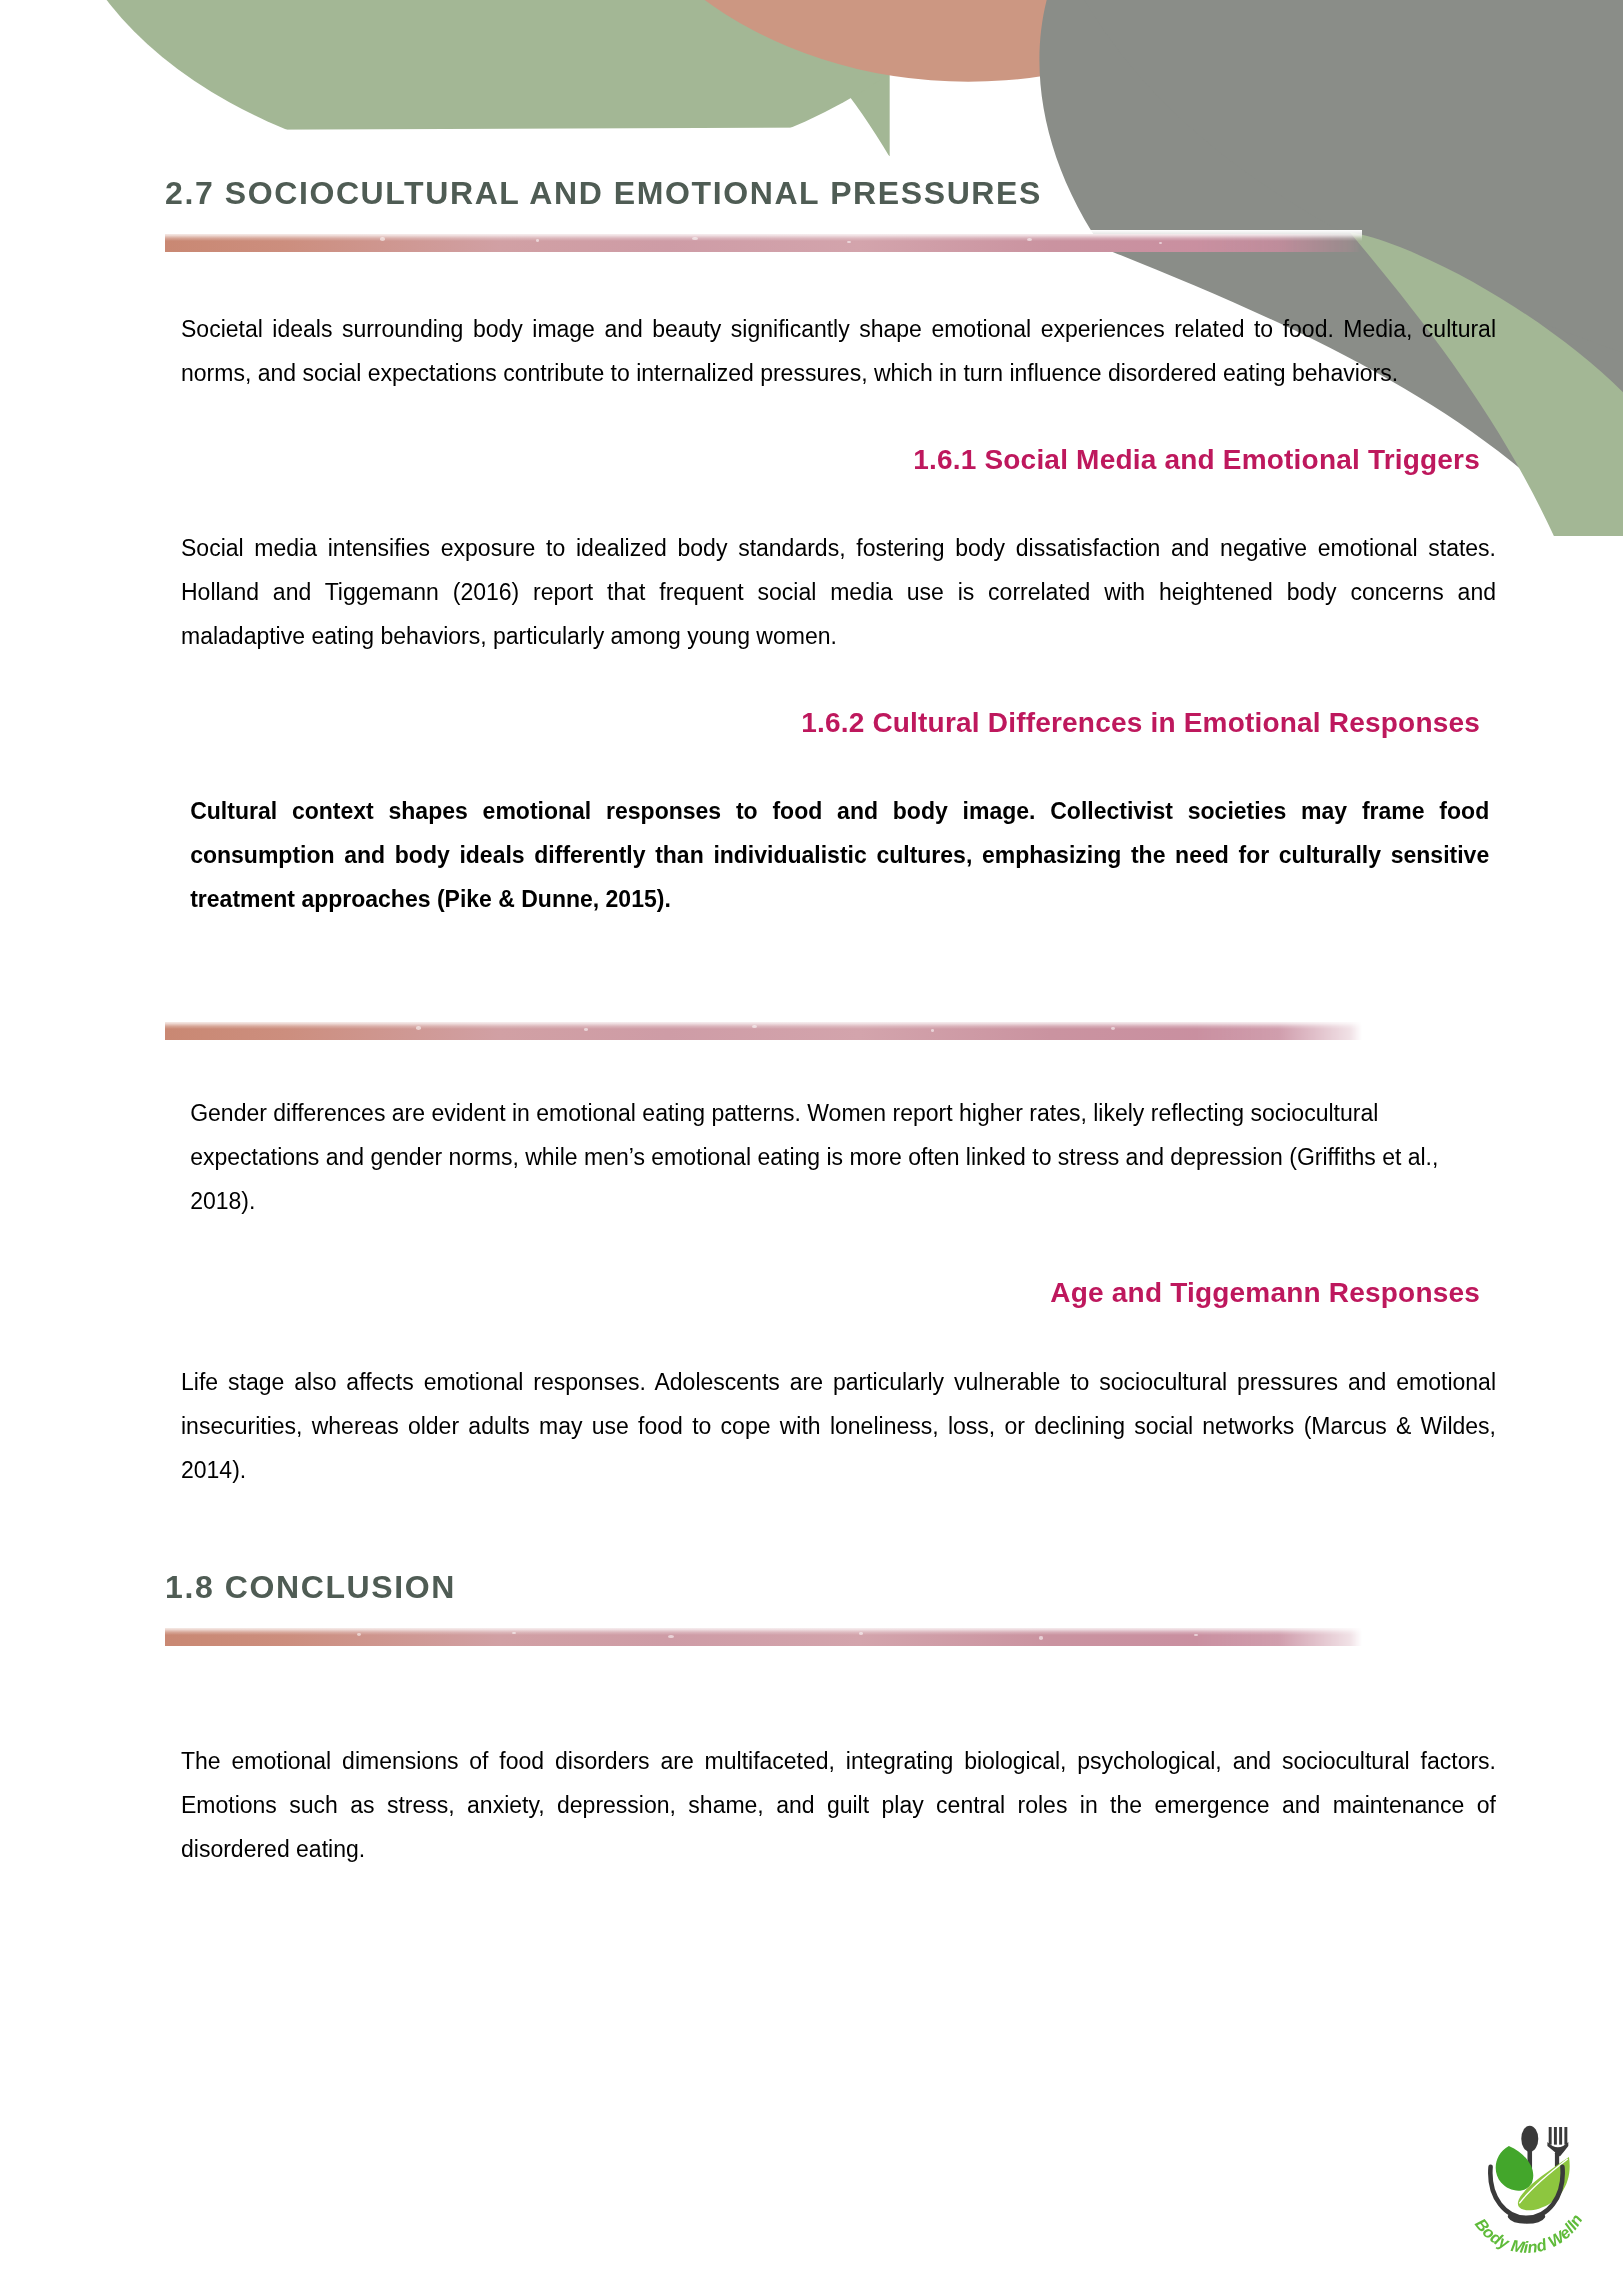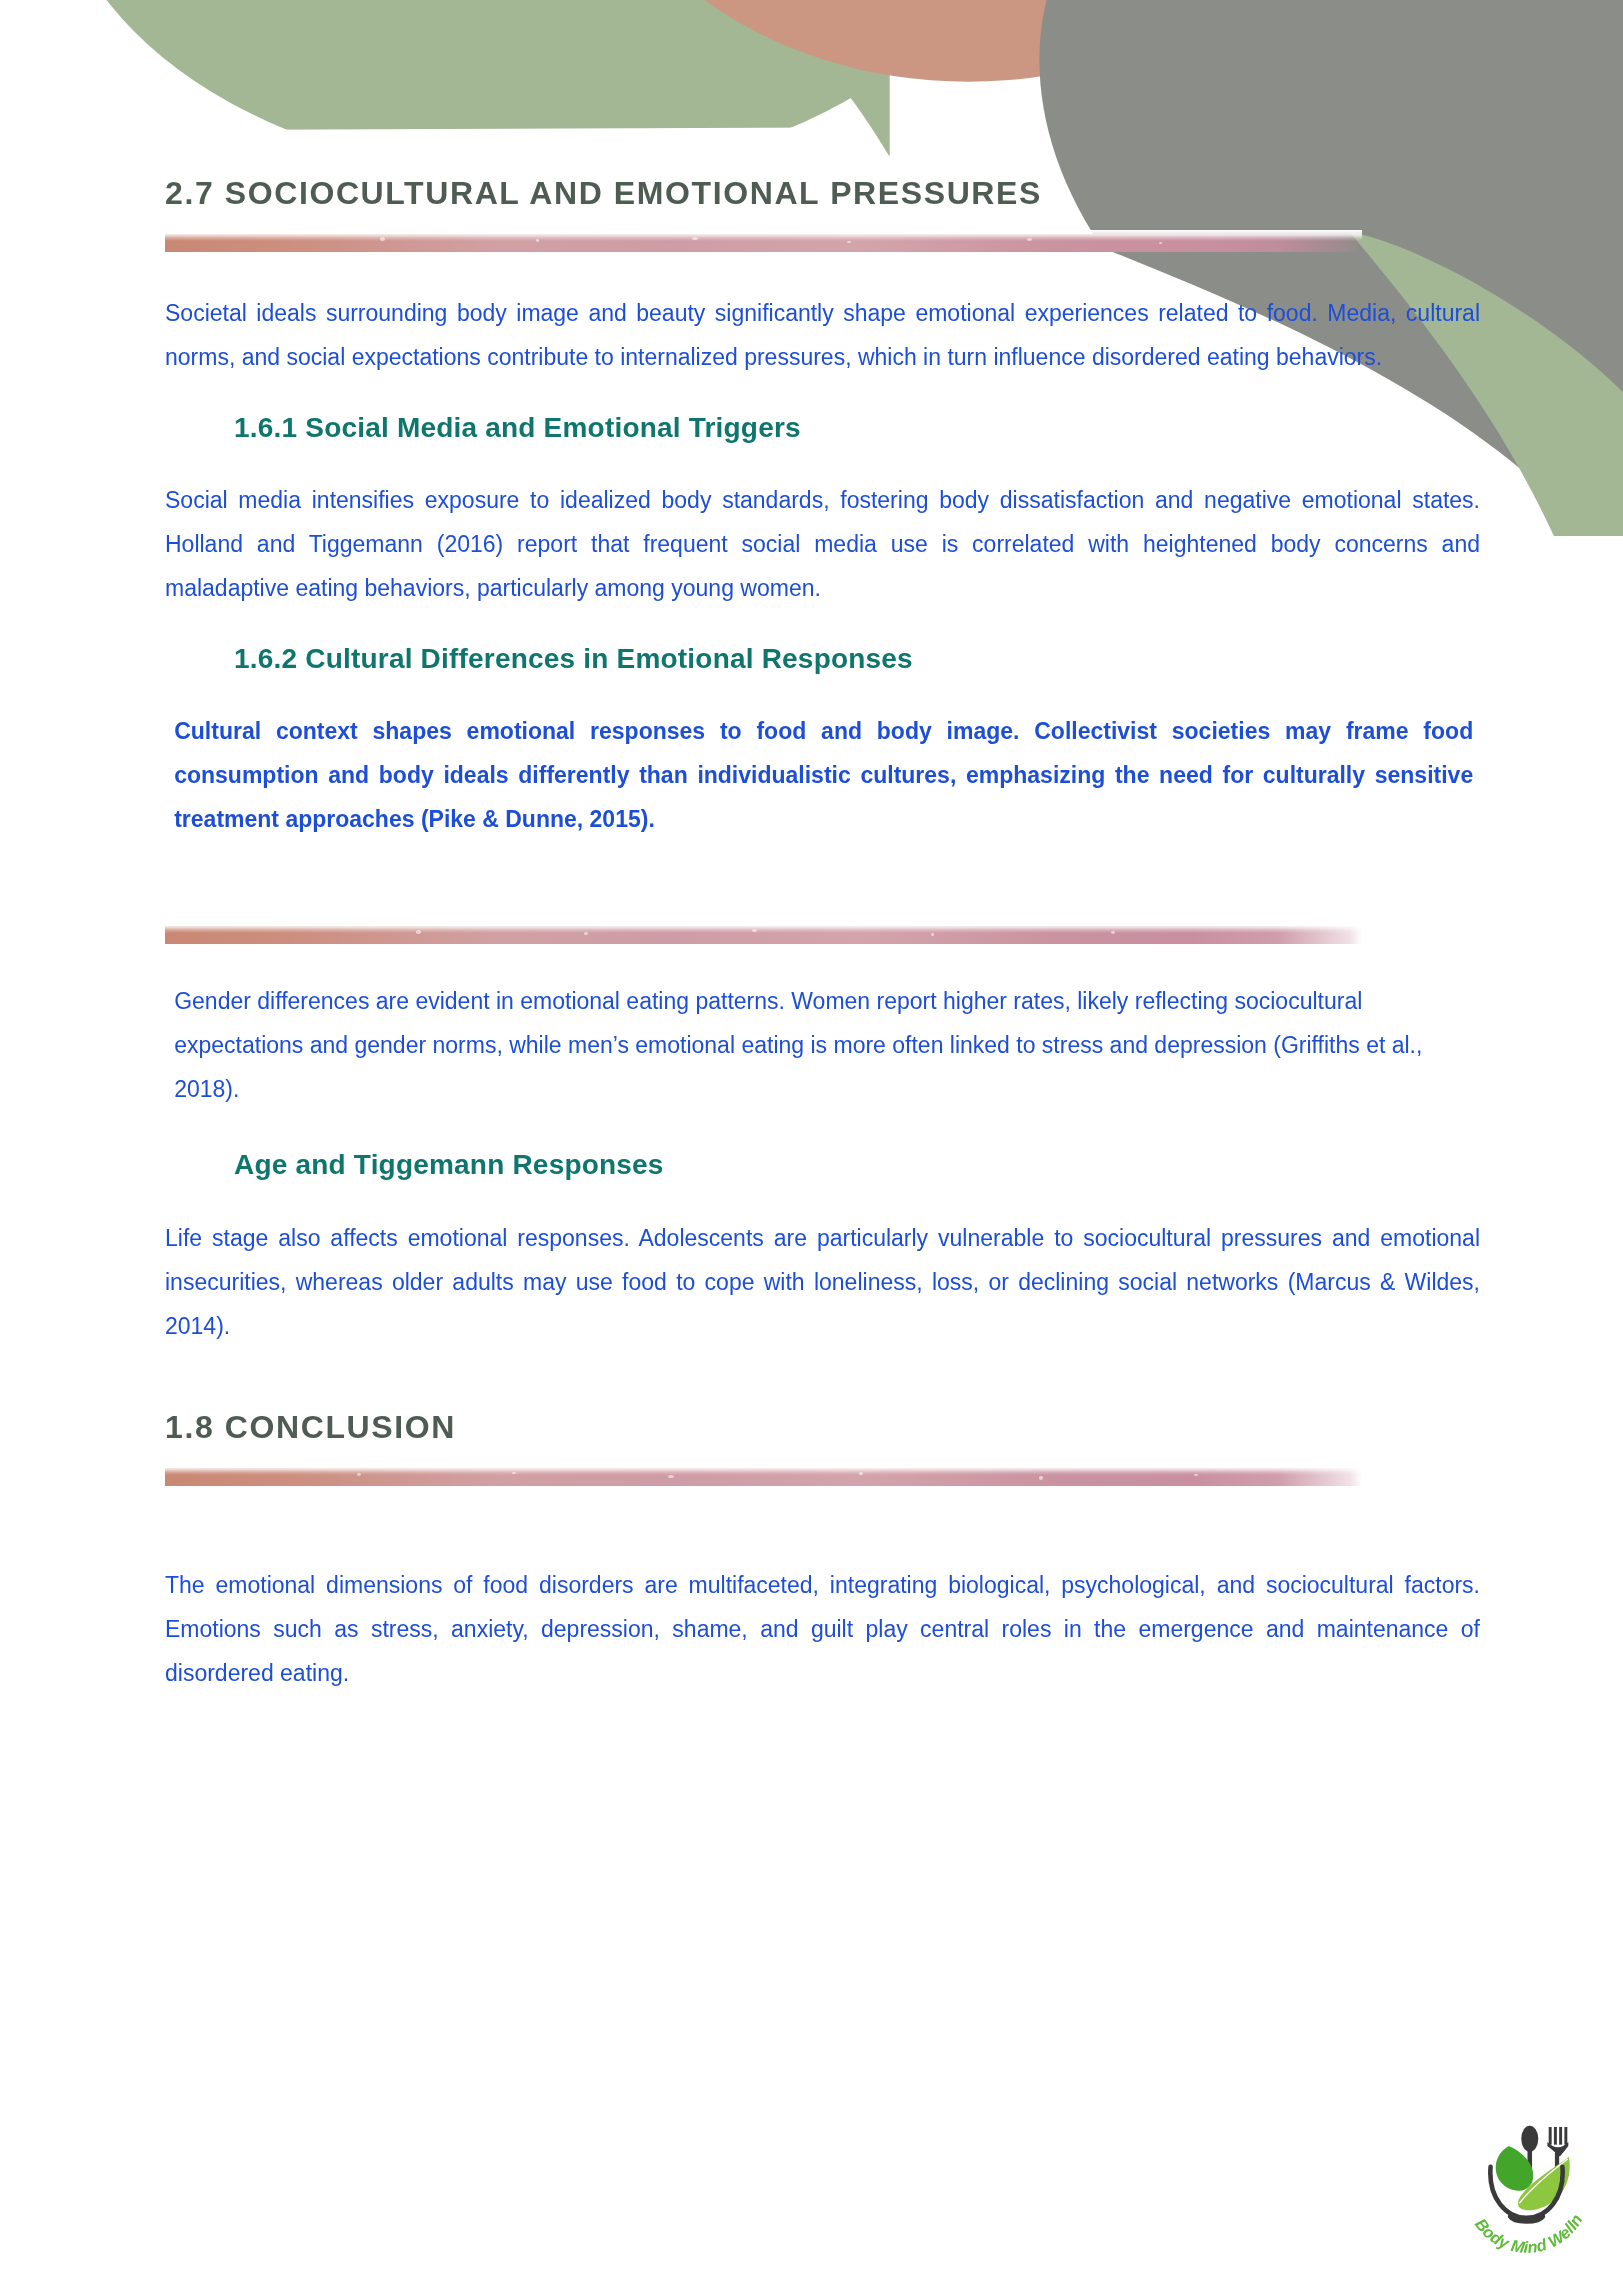--- a/index.html
+++ b/index.html
@@ -94,32 +94,33 @@
     position: absolute;
     background: rgba(255,255,255,0.55);
     border-radius: 50%;
   }
 
   .h2 {
     font-family: "Liberation Sans", sans-serif;
     font-weight: bold;
     font-size: 28px;
     letter-spacing: 0.2px;
-    color: #0f766e;
+    color: #be185d;
     margin: 0;
     padding-left: 69px;
     white-space: nowrap;
+    text-align: right;
   }
 
   .body {
     font-family: "Liberation Sans", sans-serif;
     font-size: 23px;
     line-height: 44px;
-    color: #1d4ed8;
-    margin: 0;
+    color: #000000;
+    margin: 16px;
     text-align: justify;
     width: 1315px;
   }
   .body.narrow {
     width: 1299px;
     padding-left: 9.2px;
     font-weight: bold;
   }
   .body.left {
     text-align: left;

